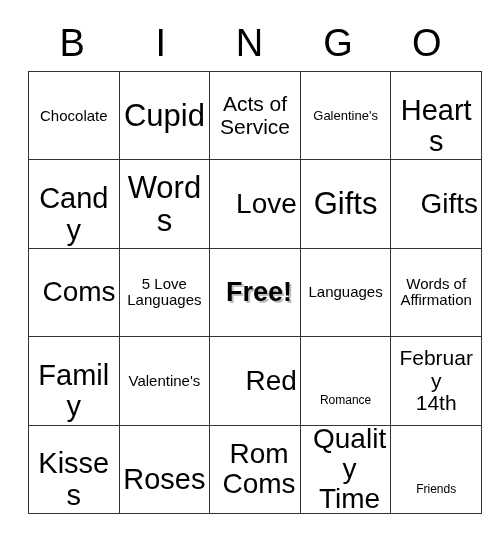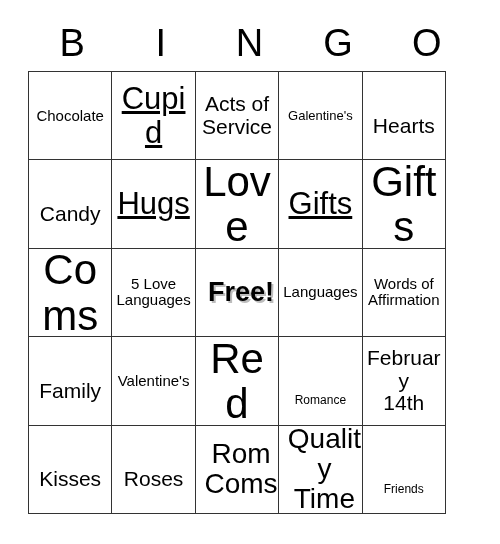--- a/index.html
+++ b/index.html
@@ -41,21 +41,21 @@
     font-weight: 400;
     letter-spacing: 0px;
     color: #000000;
   }
 
   
   #bingo-grid {
     position: absolute;
     left: 28px;
     top: 71px;
-    width: 418px;
+    width: 454px;
     height: 443px;
     display: grid;
     grid-template-columns: repeat(5, 1fr);
     grid-template-rows: repeat(5, 1fr);
     border-top: 1px solid #333333;
     border-left: 1px solid #333333;
     box-sizing: border-box;
     background: #ffffff;
   }
   .bingo-cell {
@@ -76,24 +76,24 @@
     line-height: 1.08;
     white-space: pre-line;
     word-wrap: break-word;
   }
 
   
   .fs-xs   { font-size: 13px; }
   .fs-sm   { font-size: 15px; }
   .fs-md   { font-size: 12px; margin-top: 40px; }
   .fs-lg   { font-size: 21px; text-align: center; }
-  .fs-xl   { font-size: 21px; margin-top: 21px; }
+  .fs-xl   { font-size: 29px; margin-top: 21px; }
   .fs-2xl  { font-size: 28px; margin-left: 8px; }
-  .fs-3xl  { font-size: 31px; text-decoration: underline; }
-  .fs-4xl  { font-size: 42px; }
+  .fs-3xl  { font-size: 31px; }
+  .fs-4xl  { font-size: 28px; text-align: right; }
 
   
   .free-cell .cell-text {
     font-weight: 700;
     font-size: 27px;
     text-shadow: 2px 2px 0 #bdbdbd;
   }
 </style>
 </head>
 <body>
@@ -122,21 +122,21 @@
       <div class="bingo-cell">
         <span class="cell-text fs-xs">Galentine's</span>
       </div>
       <div class="bingo-cell">
         <span class="cell-text fs-xl">Hearts</span>
       </div>
       <div class="bingo-cell">
         <span class="cell-text fs-xl">Candy</span>
       </div>
       <div class="bingo-cell">
-        <span class="cell-text fs-3xl">Hugs</span>
+        <span class="cell-text fs-3xl">Words</span>
       </div>
       <div class="bingo-cell">
         <span class="cell-text fs-4xl">Love</span>
       </div>
       <div class="bingo-cell">
         <span class="cell-text fs-3xl">Gifts</span>
       </div>
       <div class="bingo-cell">
         <span class="cell-text fs-4xl">Gifts</span>
       </div>

